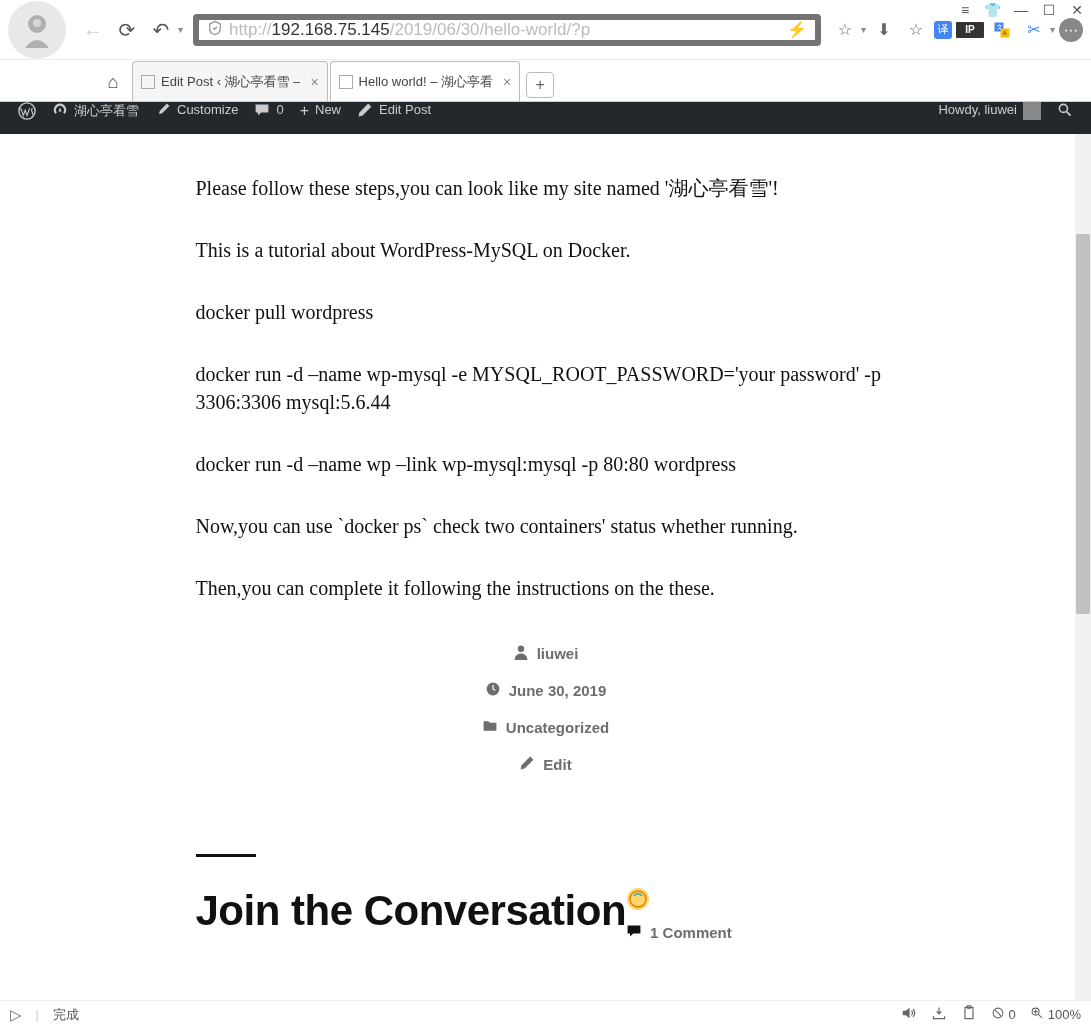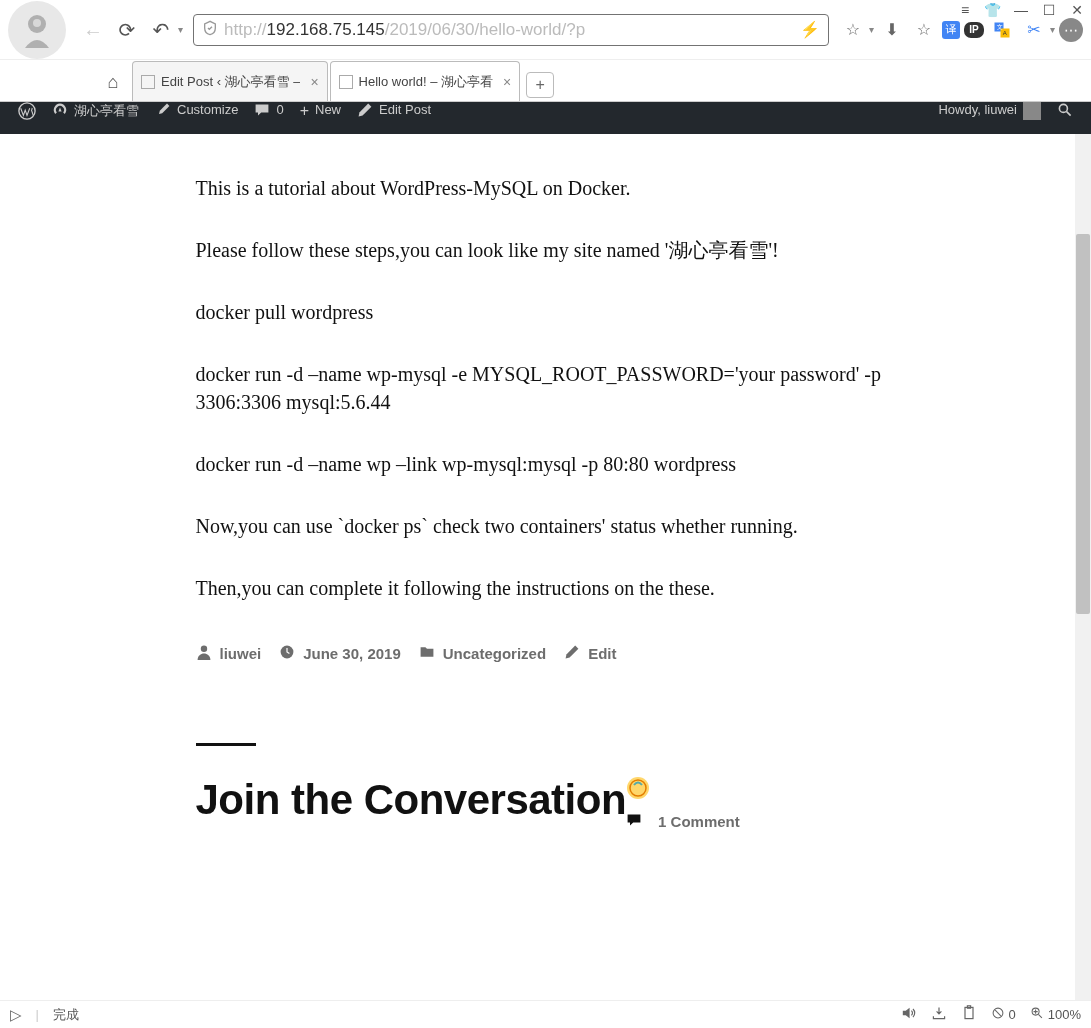--- a/index.html
+++ b/index.html
@@ -8,28 +8,28 @@
 
 .browser-top { height: 60px; background: #fff; display: flex; align-items: center; padding: 0 8px; gap: 4px; border-bottom: 1px solid #eee; }
 .win-controls { position: absolute; top: 2px; right: 6px; display: flex; gap: 12px; align-items: center; }
 .win-controls span { width: 16px; height: 16px; display: flex; align-items: center; justify-content: center; color: #555; font-size: 14px; cursor: pointer; }
 .hamburger { font-size: 18px; color: #555; }
 .avatar-circle { width: 58px; height: 58px; border-radius: 50%; background: #e8e8e8; display: flex; align-items: center; justify-content: center; margin-right: 8px; position: relative; }
 .avatar-circle svg { width: 40px; height: 40px; }
 .nav-btn { width: 30px; height: 30px; display: flex; align-items: center; justify-content: center; color: #555; font-size: 20px; cursor: pointer; }
 .nav-btn.disabled { color: #ccc; }
 .dropdown-caret { font-size: 10px; color: #888; margin-left: -2px; }
-.url-bar { flex: 1; height: 32px; border: 1px solid #737373; border-radius: 4px; display: flex; align-items: center; padding: 0 8px; margin: 0 6px; background: #fff; }
+.url-bar { flex: 1; height: 32px; border: 6px solid #737373; border-radius: 4px; display: flex; align-items: center; padding: 0 8px; margin: 0 6px; background: #fff; }
 .url-bar .shield { color: #888; margin-right: 6px; }
 .url-text { flex: 1; color: #bbb; font-size: 17px; white-space: nowrap; overflow: hidden; }
 .url-text .dark { color: #333; }
 .url-bar .lightning { color: #888; margin-left: 4px; }
 .toolbar-icon { width: 28px; height: 28px; display: flex; align-items: center; justify-content: center; color: #666; font-size: 16px; cursor: pointer; }
 .toolbar-icon.blue { color: #4285f4; }
-.toolbar-icon.ip { background: #333; color: #fff; font-size: 10px; font-weight: bold; border-radius: 7px; width: 20px; height: 16px; }
+.toolbar-icon.ip { background: #333; color: #fff; font-size: 10px; font-weight: bold; border-radius: 1px; width: 28px; height: 16px; }
 .toolbar-icon.translate { background: #4285f4; color: #fff; font-size: 11px; border-radius: 3px; width: 18px; height: 18px; }
 .more-btn { width: 24px; height: 24px; border-radius: 50%; background: #888; color: #fff; display: flex; align-items: center; justify-content: center; font-size: 14px; }
 
 
 .tab-row { height: 42px; background: #fff; display: flex; align-items: flex-end; padding-left: 98px; border-bottom: 1px solid #ccc; }
 .home-btn { width: 30px; height: 30px; display: flex; align-items: center; justify-content: center; color: #555; font-size: 18px; cursor: pointer; margin-right: 4px; margin-bottom: 4px; }
 .tab { height: 40px; border: 1px solid #bbb; border-bottom: none; border-radius: 4px 4px 0 0; background: #f5f5f5; display: flex; align-items: center; padding: 0 8px; margin-right: 2px; font-size: 13px; color: #444; max-width: 230px; cursor: pointer; gap: 6px; }
 .tab.active { background: #fff; }
 .tab-icon { width: 14px; height: 14px; border: 1px solid #aaa; }
 .tab-title { white-space: nowrap; overflow: hidden; }
@@ -46,31 +46,31 @@
 
 
 .viewport { position: relative; height: calc(1028px - 60px - 42px - 32px - 28px); overflow: hidden; background: #fff; }
 .scrollbar-track { position: absolute; right: 0; top: 0; width: 16px; height: 100%; background: #f1f1f1; }
 .scrollbar-thumb { position: absolute; right: 1px; top: 100px; width: 14px; height: 380px; background: #c1c1c1; border-radius: 2px; }
 
 .content { max-width: 740px; margin: 0 auto; padding: 40px 20px 0 20px; }
 .post-body { font-family: Georgia, "Times New Roman", serif; font-size: 20px; line-height: 1.4; color: #111; }
 .post-body p { margin-bottom: 34px; }
 
-.post-meta { display: flex; align-items: center; gap: 18px; color: #6d6d6d; font-size: 15px; font-weight: 600; margin-top: 20px; padding-top: 8px; font-family: -apple-system, sans-serif; }
+.post-meta { display: flex; align-items: center; gap: 18px; color: #6d6d6d; font-size: 15px; font-weight: 600; margin-top: 20px; padding-top: 8px; font-family: -apple-system, sans-serif; flex-direction: column; }
 .post-meta .meta-item { display: flex; align-items: center; gap: 8px; }
 .post-meta .meta-icon { color: #6d6d6d; }
 
 .comments-section { margin-top: 80px; }
 .comments-rule { width: 60px; height: 3px; background: #111; margin-bottom: 30px; }
 .comments-row { display: flex; align-items: flex-start; justify-content: flex-start; }
 .comments-heading { font-size: 42px; font-weight: 800; color: #111; font-family: -apple-system, sans-serif; letter-spacing: -0.5px; }
 .comments-right { text-align: left; }
 .comment-avatar { width: 24px; height: 24px; display: inline-block; }
-.comment-link { display: flex; align-items: center; gap: 16px; color: #6d6d6d; font-size: 15px; font-weight: 600; margin-top: 8px; cursor: pointer; }
+.comment-link { display: flex; align-items: center; gap: 8px; color: #6d6d6d; font-size: 15px; font-weight: 600; margin-top: 8px; cursor: pointer; }
 
 
 .status-bar { position: absolute; bottom: 0; left: 0; right: 0; height: 28px; background: #fff; border-top: 1px solid #eee; display: flex; align-items: center; padding: 0 10px; font-size: 13px; color: #555; gap: 14px; }
 .status-bar .spacer { flex: 1; }
 .status-bar .sb-icon { color: #666; font-size: 15px; cursor: pointer; }
 .status-bar .sb-item { display: flex; align-items: center; gap: 4px; }
 </style>
 </head>
 <body>
 
@@ -200,22 +200,22 @@
   </div>
 </div>
 
 <div class="viewport">
   <div class="scrollbar-track">
     <div class="scrollbar-thumb"></div>
   </div>
 
   <div class="content">
     <div class="post-body">
+      <p>Please follow these steps,you can look like my site named '湖心亭看雪'!</p>
       <p>This is a tutorial about WordPress-MySQL on Docker.</p>
-      <p>Please follow these steps,you can look like my site named '湖心亭看雪'!</p>
       <p>docker pull wordpress</p>
       <p>docker run -d –name wp-mysql -e MYSQL_ROOT_PASSWORD='your password' -p 3306:3306 mysql:5.6.44</p>
       <p>docker run -d –name wp  –link wp-mysql:mysql -p 80:80 wordpress</p>
       <p>Now,you can use `docker ps` check two containers' status whether running.</p>
       <p>Then,you can complete it following the instructions on the these.</p>
     </div>
 
     <div class="post-meta">
       <div class="meta-item">
         <span class="meta-icon">

